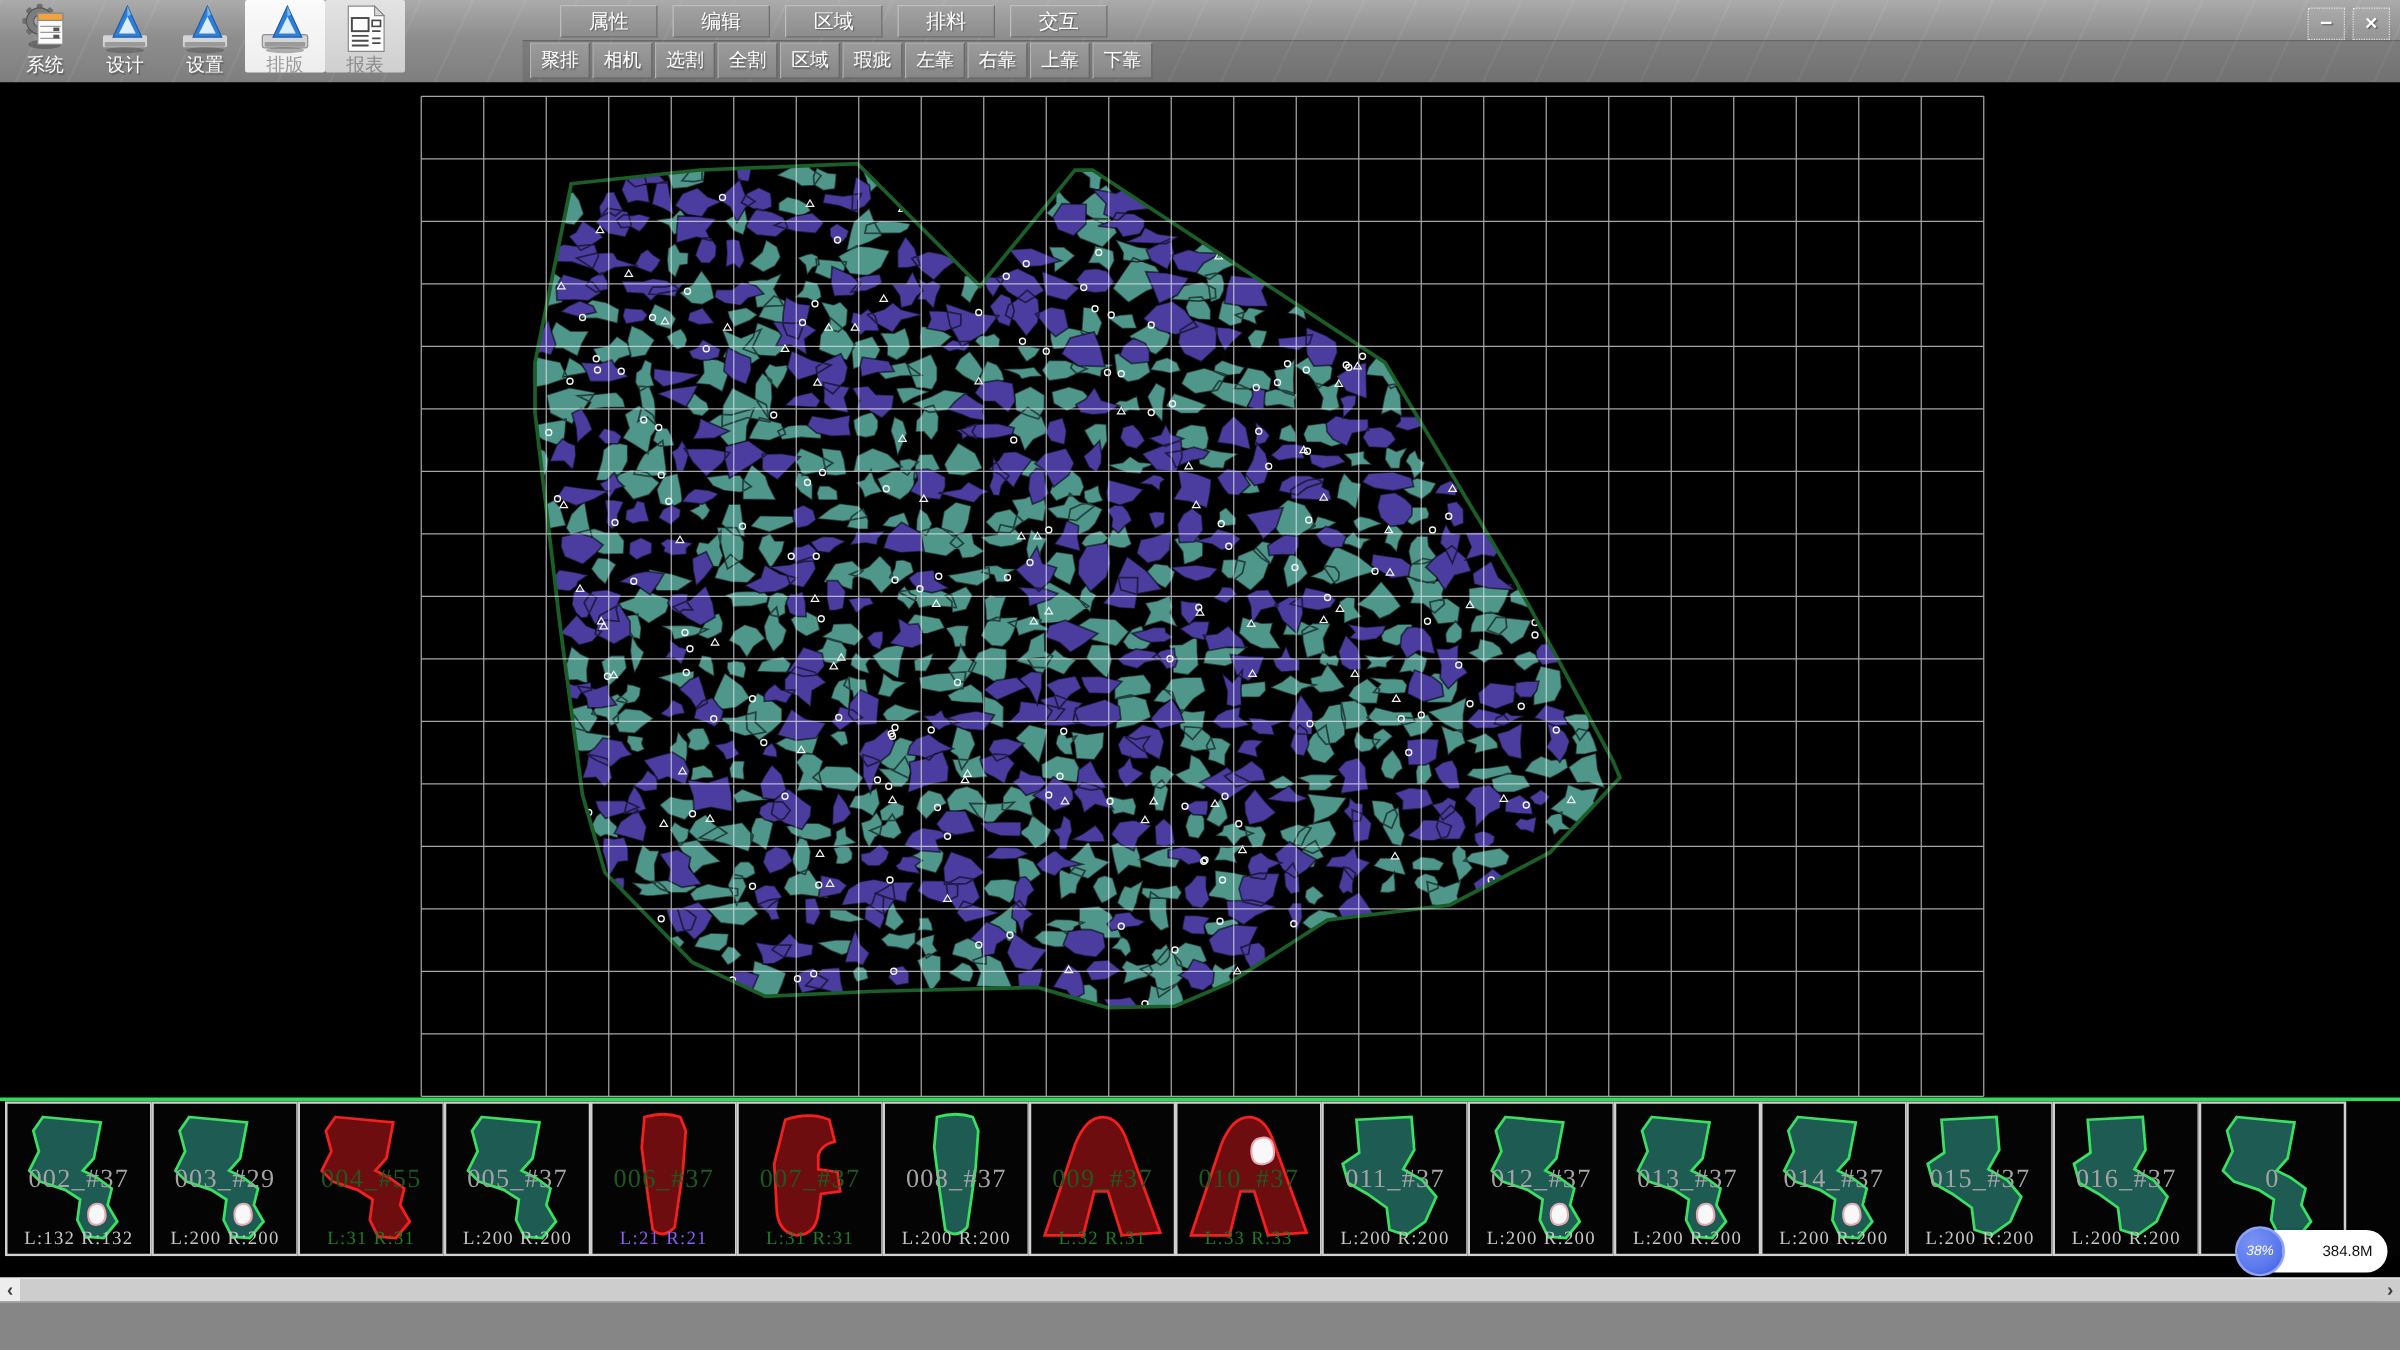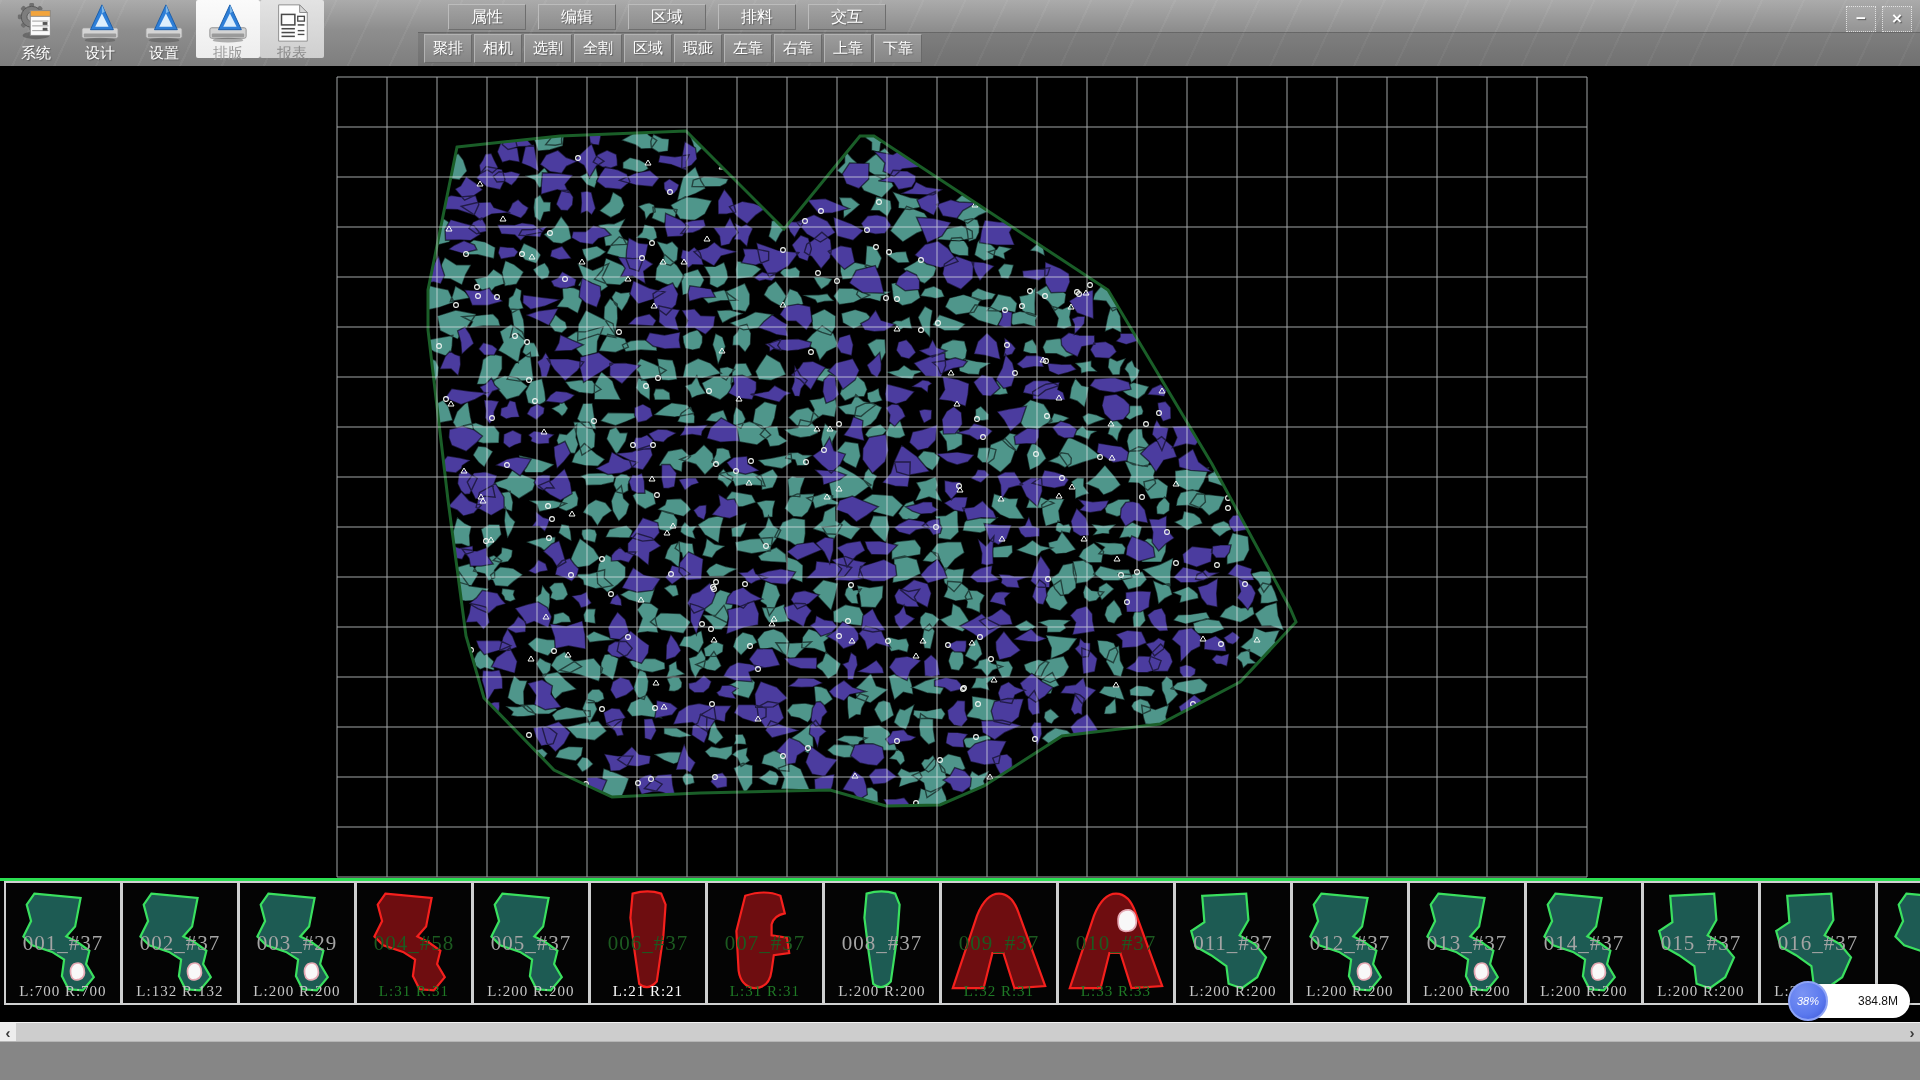--- a/index.html
+++ b/index.html
@@ -439,59 +439,51 @@
       </g>
     </svg>
   </div>
 <div id="green-line"></div>
 <div id="thumb-strip">
     <div class="thumb">
       <svg viewBox="0 0 100 100">
        <path d="M24 6 L66 10 L61 36 L53 45 L63 50 L74 58 L71 70 L78 82 L68 94 L55 93 L49 81 L51 66 L40 59 L22 53 L14 45 L21 31 L17 16 Z" fill="#1d5b53" stroke="#3ae05f" stroke-width="2"></path>
         <path d="M60 70 q7 -3 9 4 q2 8 -4 10 q-7 2 -8 -5 q-1 -6 3 -9 Z" fill="#f8f8f8" stroke="#e6a9b4" stroke-width="1.5"></path>
      </svg>
-     <div class="tid" style="color:#a4a4a4">001_#37</div>
-     <div class="tlr" style="color:#c6c6c6">L:700 R:700</div>
-    </div>
-    <div class="thumb">
-      <svg viewBox="0 0 100 100">
-       <path d="M24 6 L66 10 L61 36 L53 45 L63 50 L74 58 L71 70 L78 82 L68 94 L55 93 L49 81 L51 66 L40 59 L22 53 L14 45 L21 31 L17 16 Z" fill="#1d5b53" stroke="#3ae05f" stroke-width="2"></path>
-        <path d="M60 70 q7 -3 9 4 q2 8 -4 10 q-7 2 -8 -5 q-1 -6 3 -9 Z" fill="#f8f8f8" stroke="#e6a9b4" stroke-width="1.5"></path>
-     </svg>
      <div class="tid" style="color:#a4a4a4">002_#37</div>
      <div class="tlr" style="color:#c6c6c6">L:132 R:132</div>
     </div>
     <div class="thumb">
       <svg viewBox="0 0 100 100">
        <path d="M24 6 L66 10 L61 36 L53 45 L63 50 L74 58 L71 70 L78 82 L68 94 L55 93 L49 81 L51 66 L40 59 L22 53 L14 45 L21 31 L17 16 Z" fill="#1d5b53" stroke="#3ae05f" stroke-width="2"></path>
         <path d="M60 70 q7 -3 9 4 q2 8 -4 10 q-7 2 -8 -5 q-1 -6 3 -9 Z" fill="#f8f8f8" stroke="#e6a9b4" stroke-width="1.5"></path>
      </svg>
      <div class="tid" style="color:#a4a4a4">003_#29</div>
      <div class="tlr" style="color:#c6c6c6">L:200 R:200</div>
     </div>
     <div class="thumb">
       <svg viewBox="0 0 100 100">
        <path d="M24 6 L66 10 L61 36 L53 45 L63 50 L74 58 L71 70 L78 82 L68 94 L55 93 L49 81 L51 66 L40 59 L22 53 L14 45 L21 31 L17 16 Z" fill="#6e0d10" stroke="#f5201d" stroke-width="2"></path>
      </svg>
-     <div class="tid" style="color:#1c5a20">004_#58</div>
+     <div class="tid" style="color:#1c5a20">004_#55</div>
      <div class="tlr" style="color:#1f7a26">L:31 R:31</div>
     </div>
     <div class="thumb">
       <svg viewBox="0 0 100 100">
        <path d="M24 6 L66 10 L61 36 L53 45 L63 50 L74 58 L71 70 L78 82 L68 94 L55 93 L49 81 L51 66 L40 59 L22 53 L14 45 L21 31 L17 16 Z" fill="#1d5b53" stroke="#3ae05f" stroke-width="2"></path>
      </svg>
      <div class="tid" style="color:#a4a4a4">005_#37</div>
      <div class="tlr" style="color:#c6c6c6">L:200 R:200</div>
     </div>
     <div class="thumb">
       <svg viewBox="0 0 100 100">
        <path d="M36 6 Q50 2 62 6 L66 16 L64 44 L60 72 L58 86 Q50 95 42 88 L38 60 L34 28 Z" fill="#6e0d10" stroke="#f5201d" stroke-width="2"></path>
      </svg>
      <div class="tid" style="color:#1c5a20">006_#37</div>
-     <div class="tlr" style="color:#ffffff">L:21 R:21</div>
+     <div class="tlr" style="color:#8b5cf6">L:21 R:21</div>
     </div>
     <div class="thumb">
       <svg viewBox="0 0 100 100">
        <path d="M32 8 Q50 2 64 8 L68 24 Q58 26 56 34 L56 44 L70 46 L72 60 L58 62 L56 76 Q54 92 40 92 Q28 90 26 76 L24 40 Z" fill="#6e0d10" stroke="#f5201d" stroke-width="2"></path>
      </svg>
      <div class="tid" style="color:#1c5a20">007_#37</div>
      <div class="tlr" style="color:#1f7a26">L:31 R:31</div>
     </div>
     <div class="thumb">
       <svg viewBox="0 0 100 100">

